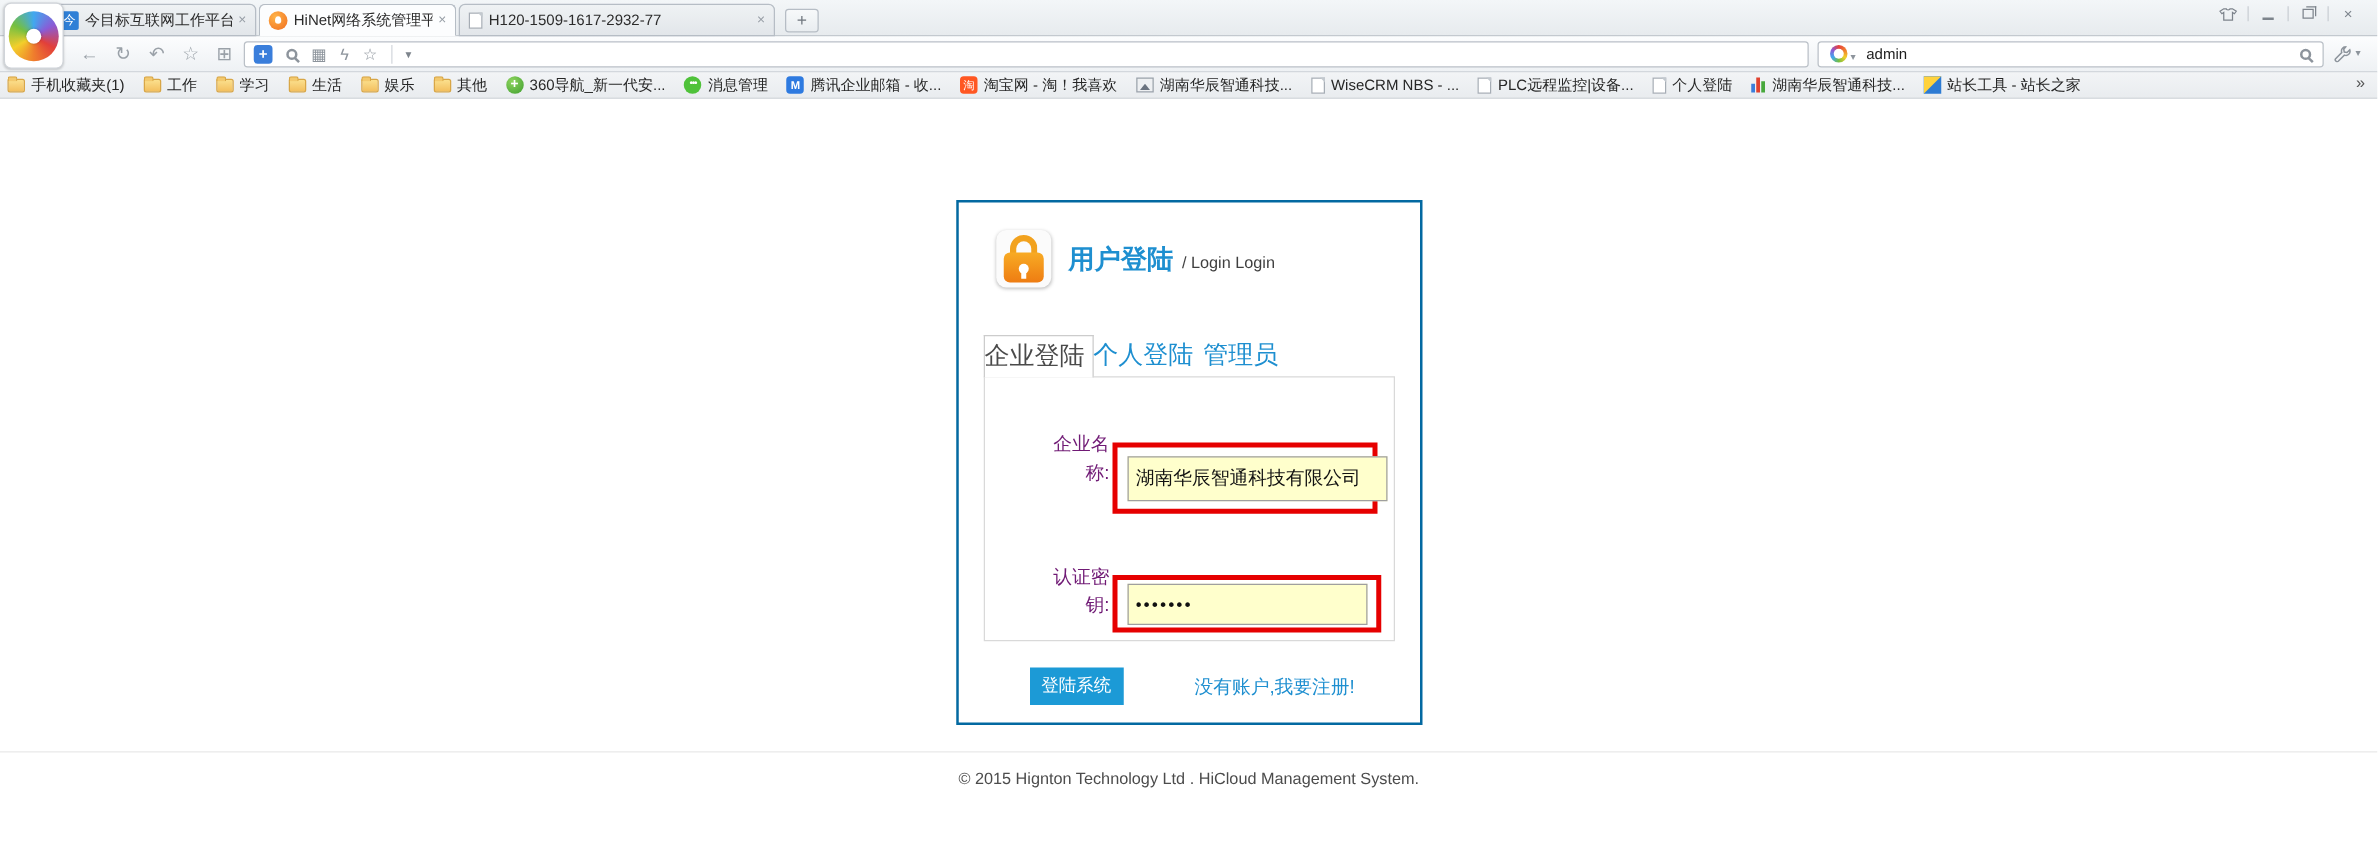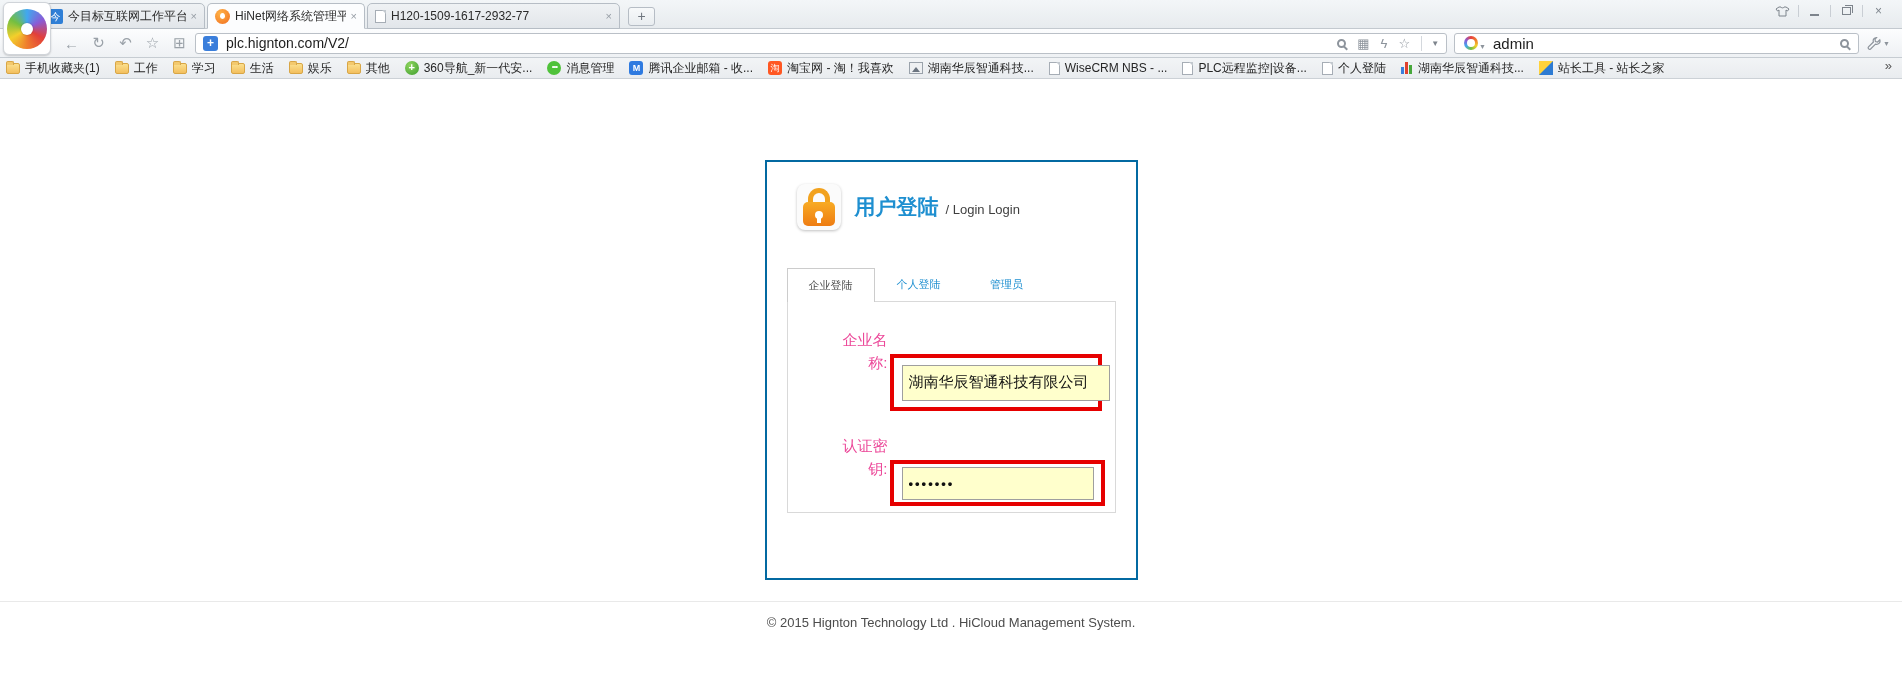--- a/index.html
+++ b/index.html
@@ -71,21 +71,21 @@
   .icon-mag::after{content:"";width:5px;height:2px;background:#8d949c;transform:rotate(45deg);position:absolute;right:-4px;bottom:-3px;}
   .addr-caret{border-left:1px solid #d4d8dd;padding-left:9px;font-size:8px;color:#7d848c;height:15px;display:flex;align-items:center;}
   .searchbox{
     width:405px;height:21px;background:#fff;border:1px solid #bac0c7;border-radius:3px;
     display:flex;align-items:center;padding:0 9px;margin-right:8px;flex:none;
   }
   .qlogo{width:14px;height:14px;border-radius:50%;position:relative;flex:none;
     background:conic-gradient(#e8413c,#ef7d2e,#f3cf2b,#74bf41,#41a8ef,#8a5bd6,#e8413c);}
   .qlogo::after{content:"";position:absolute;left:3px;top:3px;width:8px;height:8px;background:#fff;border-radius:50%;}
   .q-caret{font-size:7px;color:#8d949c;margin:6px 0 0 1px;}
-  .search-val{font-size:15px;color:#1d1d1d;margin-left:7px;flex:1;}
+  .search-val{font-size:12px;color:#1d1d1d;margin-left:7px;flex:1;}
   .wrenchbtn{display:flex;align-items:center;margin-right:12px;flex:none;}
   .wrench-caret{font-size:7px;color:#8d949c;margin-left:2px;}
   .bookmarksbar{
     height:21px;background:linear-gradient(#f2f4f6,#e9ecef);border-bottom:1px solid #ccd1d6;
     display:flex;padding:0 6px;overflow:hidden;
   }
   .bm{display:flex;align-items:center;margin-right:15px;white-space:nowrap;flex:none;}
   .bm-label{font-size:12px;color:#262626;margin-left:5px;}
   .bm-overflow{margin-left:auto;color:#555;font-size:13px;flex:none;padding-right:4px;}
   .ic-folder{width:14px;height:11px;background:linear-gradient(#fbe08e,#f3bf5e);border:1px solid #d8a646;border-radius:1px 2px 2px 2px;position:relative;}
@@ -115,25 +115,25 @@
   }
   .login-header{padding:22px 0 0 30px;display:flex;align-items:center;}
   .lockwrap{width:44px;height:46px;background:#fbfbfb;border-radius:8px;box-shadow:0 1px 3px rgba(0,0,0,.25);position:relative;flex:none;}
   .lock-shackle{position:absolute;top:4px;left:11px;width:22px;height:18px;border:5px solid #f2a21e;border-bottom:none;border-radius:11px 11px 0 0;}
   .lock-body{position:absolute;bottom:4px;left:6px;width:32px;height:24px;background:linear-gradient(#f8ab24,#ee7c12);border-radius:5px;}
   .lock-hole{position:absolute;bottom:11px;left:18px;width:8px;height:8px;background:#fff;border-radius:50%;}
   .lock-stem{position:absolute;bottom:7px;left:20px;width:4px;height:7px;background:#fff;}
   .login-title-zh{font-size:21px;font-weight:bold;color:#1e8fd0;margin-left:14px;}
   .login-title-en{font-size:13px;color:#3f3f3f;margin-left:7px;margin-top:4px;}
   .login-tabs{margin:38px 20px 0;display:flex;position:relative;z-index:2;}
-  .ltab{font-size:11px;height:33px;line-height:32px;width:88px;text-align:center;color:#1e8fd0;}
+  .ltab{font-size:20px;height:33px;line-height:32px;width:88px;text-align:left;color:#1e8fd0;}
   .ltab.active{border:1px solid #cccccc;border-bottom:none;background:#fff;color:#4a4a4a;margin-bottom:-1px;height:34px;}
   .lfieldset{margin:0 20px;border:1px solid #d9d9d9;height:212px;padding-top:26px;}
   .frow{display:flex;margin-bottom:23px;}
-  .flabel{width:100px;text-align:right;font-size:15px;color:#ec4899;line-height:23px;flex:none;}
+  .flabel{width:100px;text-align:right;font-size:15px;color:#701a75;line-height:23px;flex:none;margin-top:16px;}
   .redbox{border:4px solid #e60000;margin-top:26px;margin-left:2px;display:flex;align-items:center;}
   .redbox-company{width:212px;height:57px;padding-left:8px;}
   .redbox-key{width:215px;height:46px;padding-left:8px;}
   .yellow-input{background:#ffffcc;border:1px solid #9f9f9f;font-size:15px;color:#111;padding:0 6px;font-family:"Liberation Sans","DejaVu Sans",sans-serif;}
   .input-company{width:208px;height:36px;}
   .input-key{width:192px;height:33px;font-weight:bold;letter-spacing:2px;font-size:13px;}
   .actions{display:flex;align-items:center;margin:21px 20px 0 57px;}
   .login-btn{width:75px;height:30px;background:#1c9ad6;border:none;color:#fff;font-size:14px;font-family:"Liberation Sans","DejaVu Sans",sans-serif;}
   .register-link{margin-left:57px;font-size:15px;color:#1e8fd0;text-decoration:none;}
   .footer-line{border-top:1px solid #e9e9e9;margin-top:21px;}
@@ -188,21 +188,20 @@
 </div>
 
 <div class="toolbar">
   <span class="nav-ico">←</span>
   <span class="nav-ico">↻</span>
   <span class="nav-ico">↶</span>
   <span class="nav-ico">☆</span>
   <span class="nav-ico">⊞</span>
   <div class="addressbar">
     <span class="addr-fav">+</span>
-    <span class="url-text">plc.hignton.com/V2/</span>
     <span class="addr-right">
       <span class="icon-mag"></span>
       <span class="addr-ico">▦</span>
       <span class="addr-ico">ϟ</span>
       <span class="addr-ico">☆</span>
       <span class="addr-caret">▼</span>
     </span>
   </div>
   <div class="searchbox">
     <span class="qlogo"></span>
@@ -320,16 +319,20 @@
       <div class="frow">
         <div class="flabel">
           <div>认证密</div>
           <div>钥:</div>
         </div>
         <div class="redbox redbox-key">
           <input class="yellow-input input-key" type="text" value="•••••••" style="">
         </div>
       </div>
     </div>
+    <div class="actions">
+      <button class="login-btn">登陆系统</button>
+      <a class="register-link" href="#">没有账户,我要注册!</a>
+    </div>
   </div>
   <div class="footer-line"></div>
   <div class="footer-text">© 2015 Hignton Technology Ltd . HiCloud Management System.</div>
 </div>
 
 </body></html>

